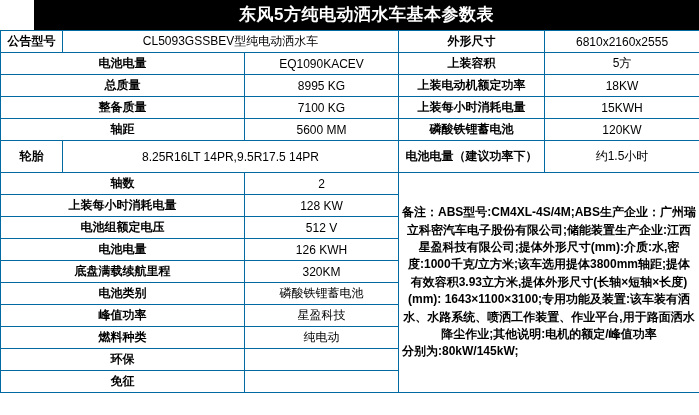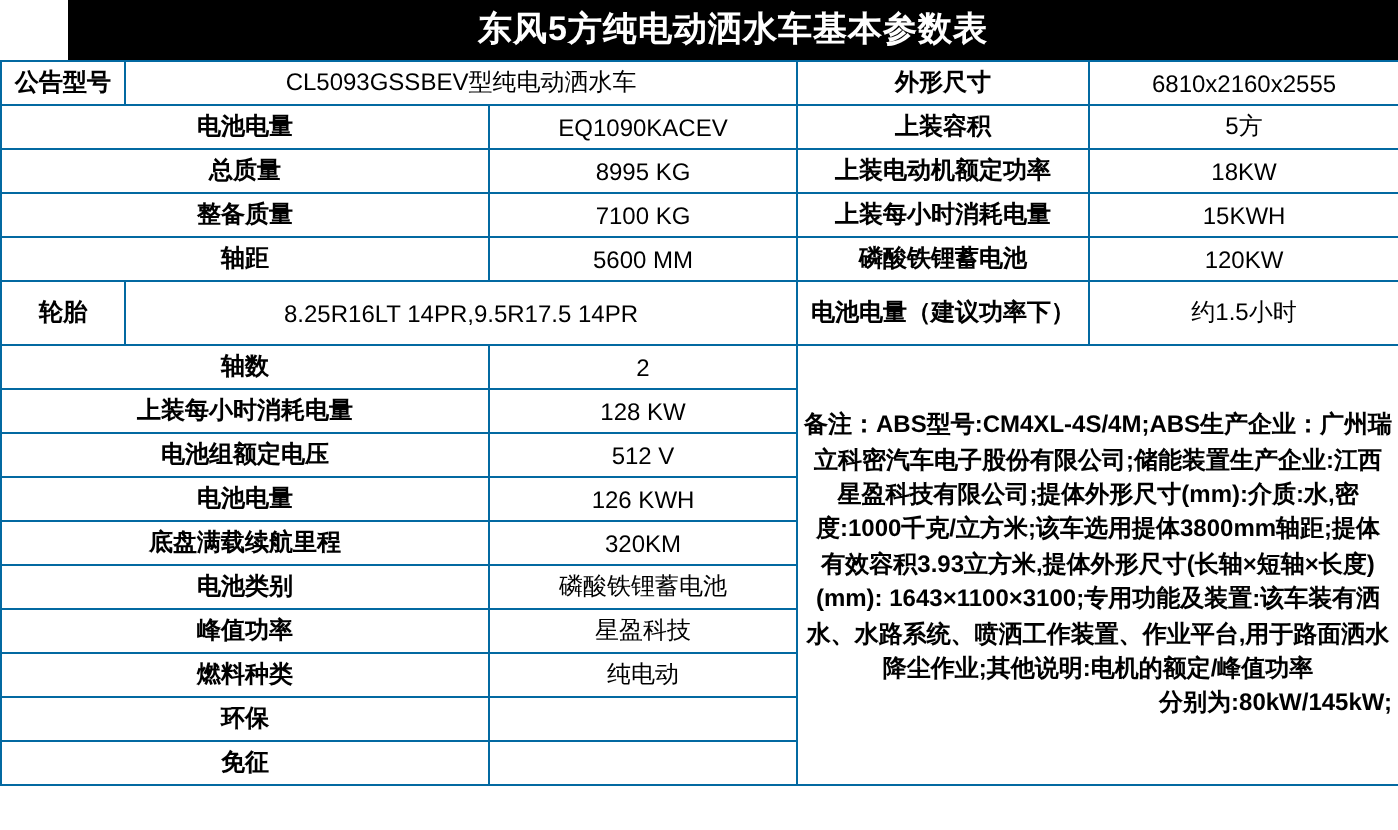--- a/index.html
+++ b/index.html
@@ -53,21 +53,21 @@
   td.note {
     text-align: left;
     vertical-align: top;
     font-size: 11.5px;
     line-height: 1.45;
     padding: 5px 6px;
     font-weight: bold;
   }
   td.note .last-line {
     display: block;
-    text-align: right;
+    text-align: left;
   }
   .c1 { width: 62px; }
   .c2 { width: 182px; }
   .c3 { width: 154px; }
   .c4 { width: 146px; }
   .c5 { width: 155px; }
   .tall { height: 32px; }
 </style>
 </head>
 <body>

